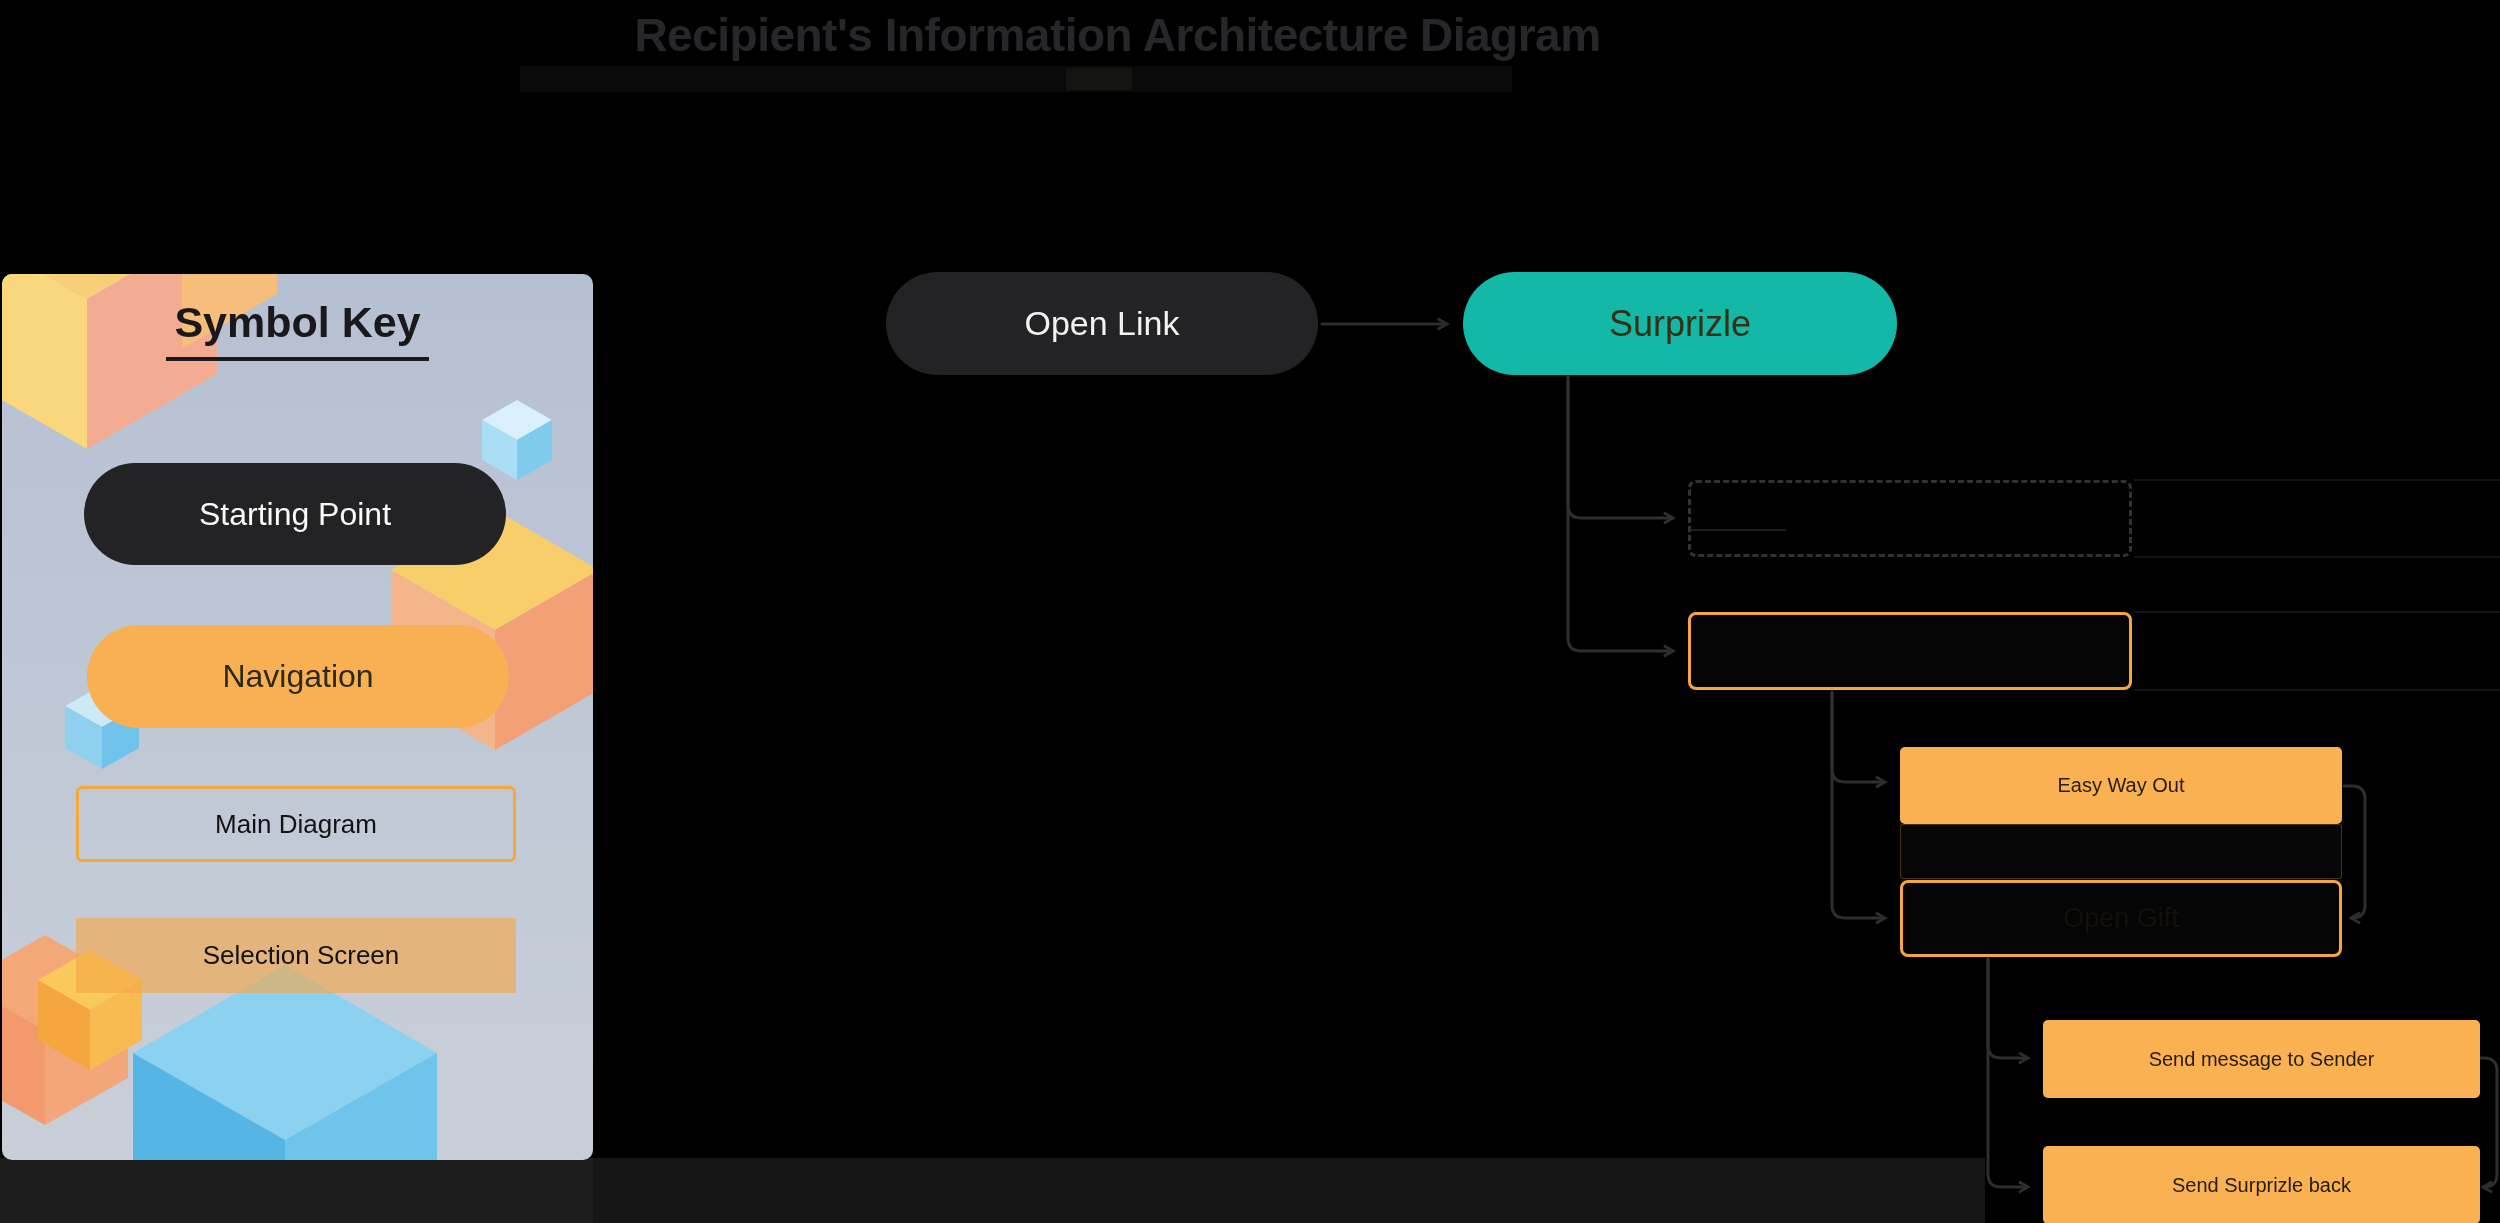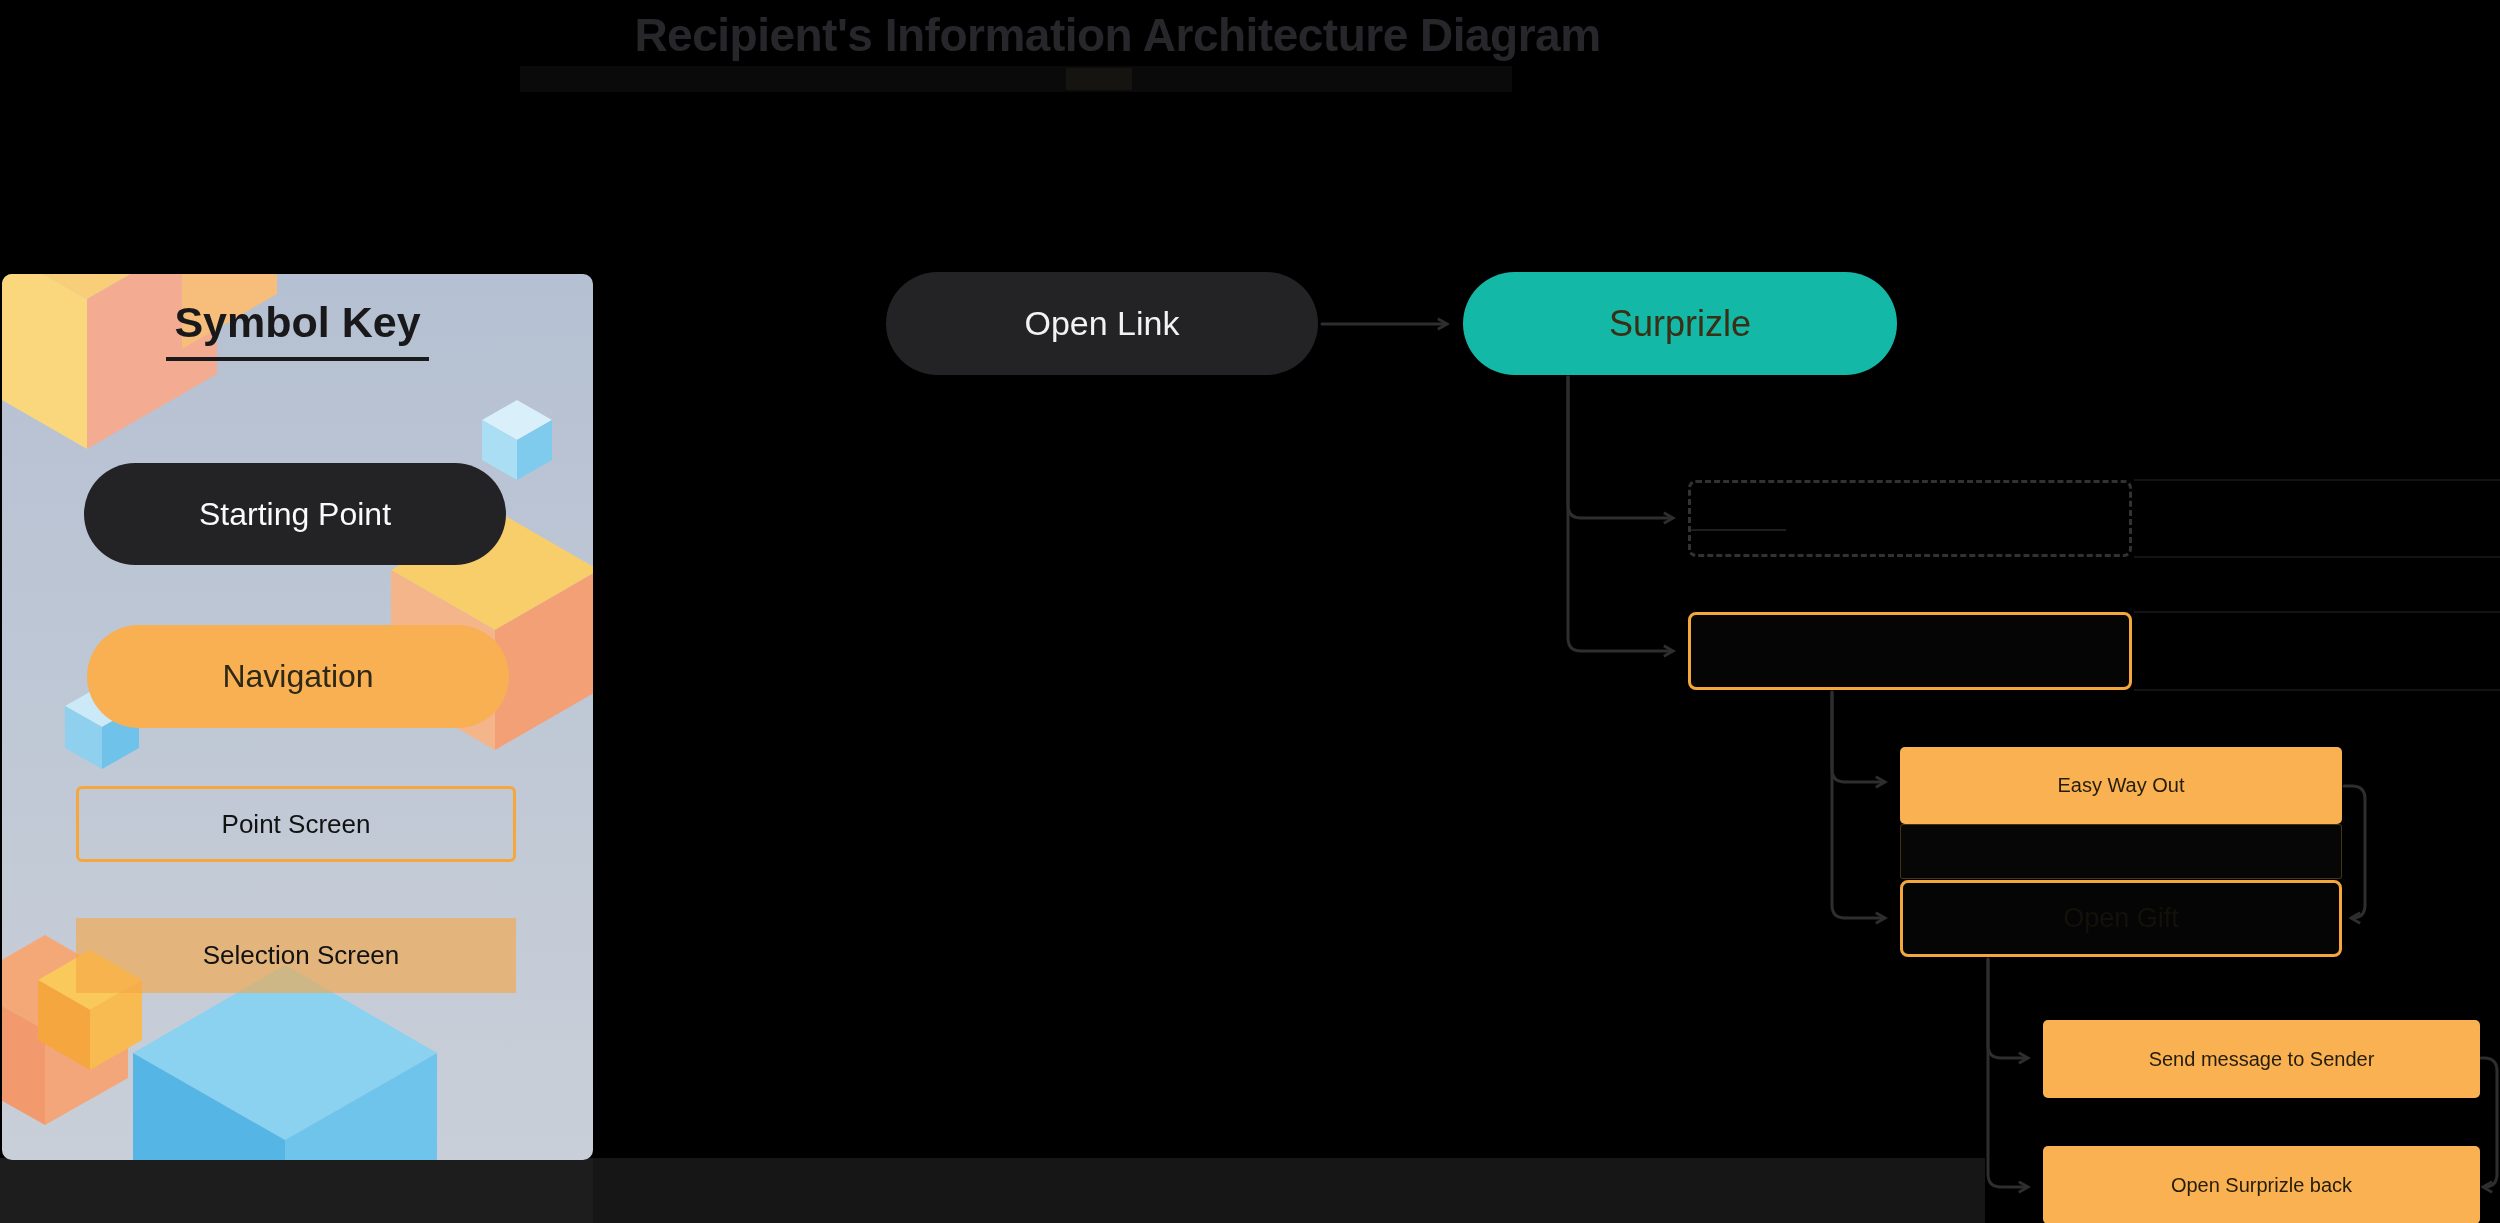--- a/index.html
+++ b/index.html
@@ -111,21 +111,21 @@
     <span class="legend-heading">Symbol Key</span>
   </div>
 
   <div class="legend-item li-pill-dark">
     <span>Starting Point</span>
   </div>
   <div class="legend-item li-pill-orange">
     <span>Navigation</span>
   </div>
   <div class="legend-item li-main">
-    <span>Point Screen</span>
+    <span>Main Diagram</span>
   </div>
   <div class="legend-item li-selection">
     <span>Selection Screen</span>
   </div>
 </div>
 
 <svg class="connectors" width="2500" height="1223" viewBox="0 0 2500 1223">
   <defs>
     <marker id="arrow" viewBox="0 0 12 12" refX="9" refY="6" markerWidth="14" markerHeight="14" orient="auto" markerUnits="userSpaceOnUse">
       <path d="M2,1.5 L10,6 L2,10.5" fill="none" stroke="#2E2E31" stroke-width="2.4"></path>
@@ -177,14 +177,14 @@
 
 <div class="node box-outline n-open-gift">
   <span>Open Gift</span>
 </div>
 
 <div class="node box-fill n-send-message">
   <span>Send message to Sender</span>
 </div>
 
 <div class="node box-fill n-send-back">
-  <span>Open Surprizle back</span>
+  <span>Send Surprizle back</span>
 </div>
 
 </body></html>

